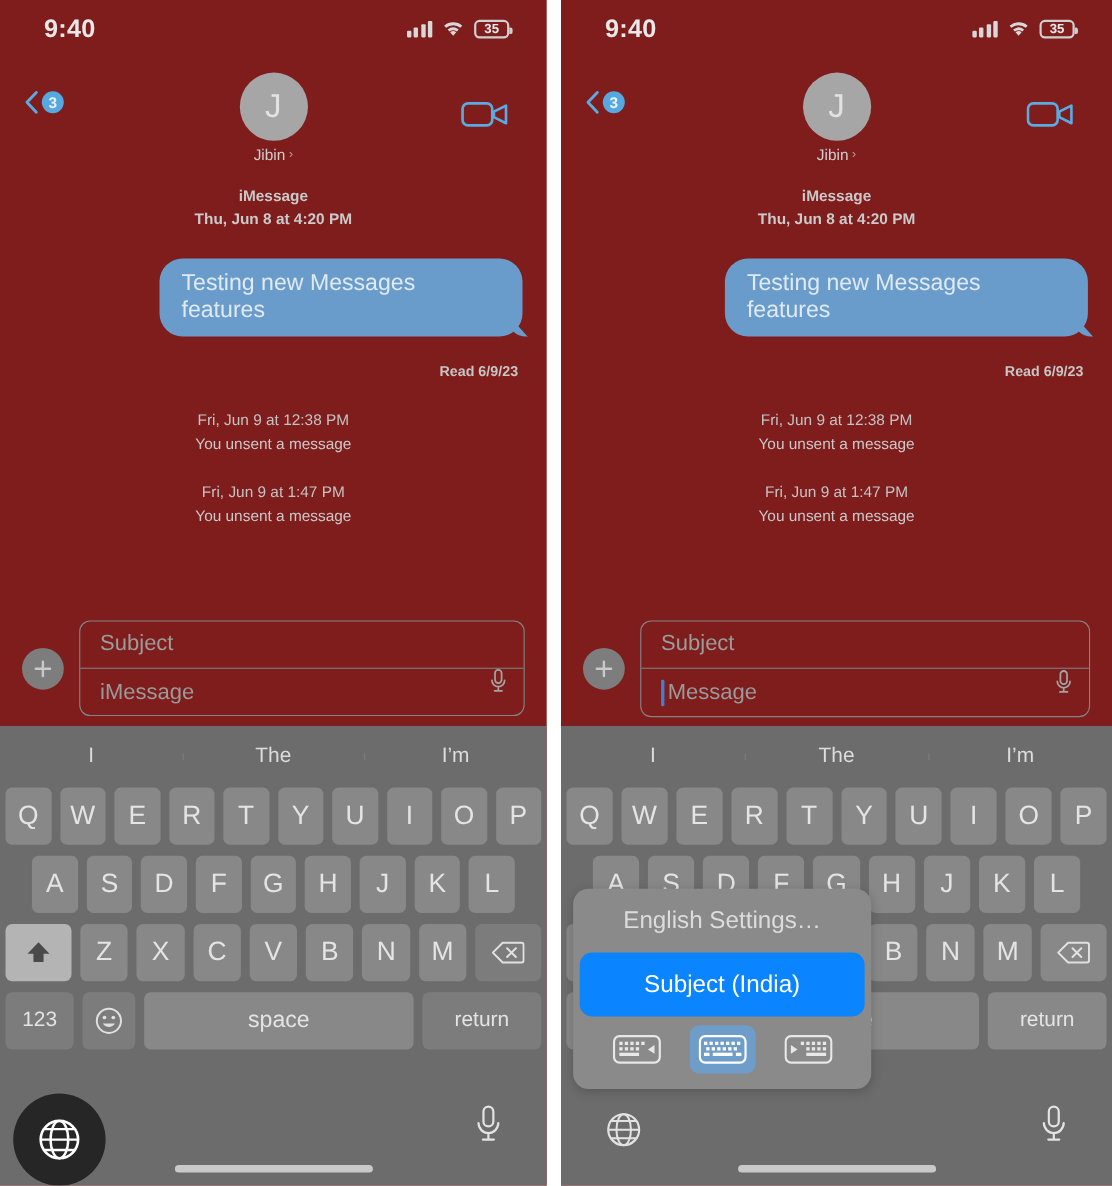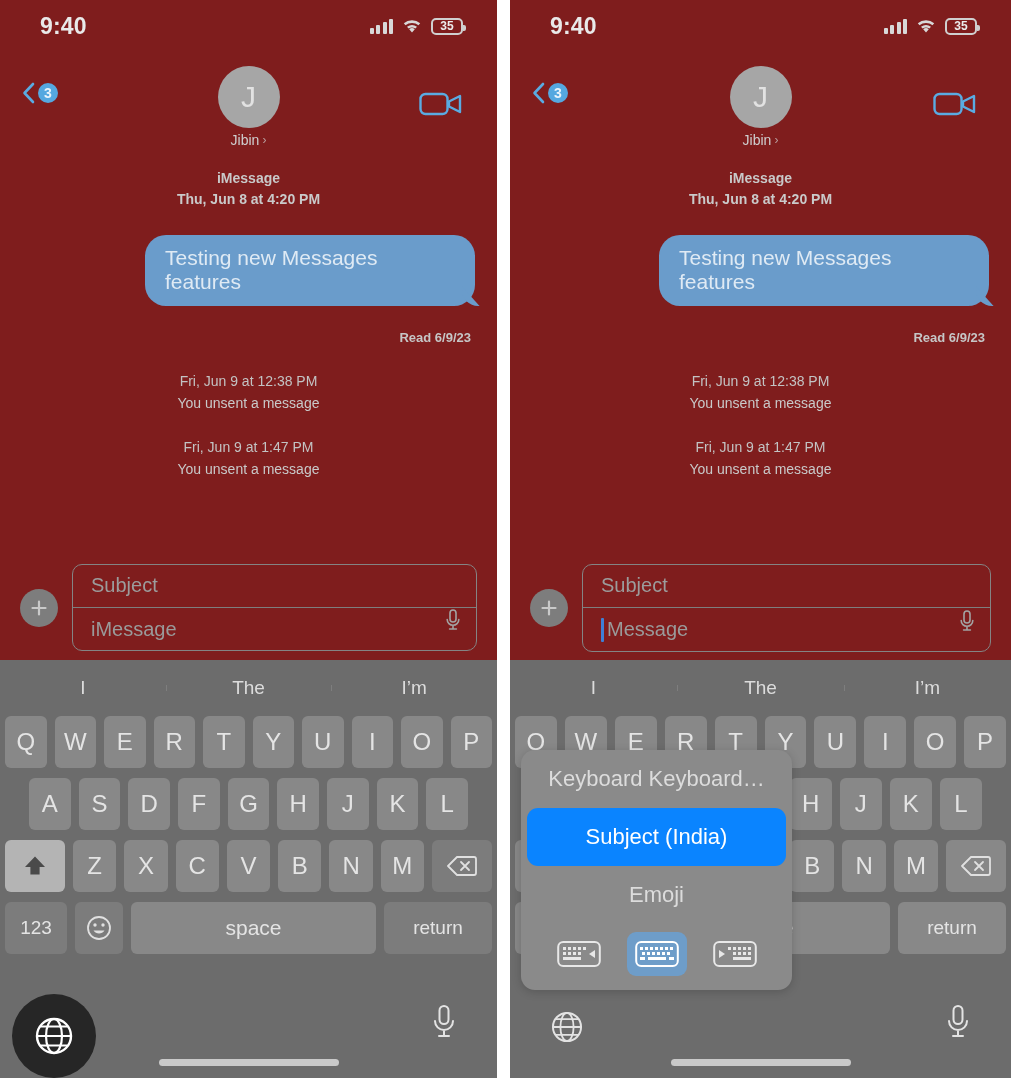--- a/index.html
+++ b/index.html
@@ -584,23 +584,22 @@
               <circle cx="9" cy="10" r="1.7" fill="#e0e0e0"></circle>
                 <circle cx="17" cy="10" r="1.7" fill="#e0e0e0"></circle>
               <path d="M7.5 15.5a6.5 6.5 0 0 0 11 0Z" fill="#e0e0e0"></path>
             </svg>
           </div>
           <div class="key space">space</div>
           <div class="key ret">return</div>
         </div>
 
         <div class="kbd-popup">
-          <div class="popup-item">Keyboard Keyboard…</div>
+          <div class="popup-item">English Settings…</div>
           <div class="popup-item selected">Subject (India)</div>
-          <div class="popup-item">Emoji</div>
           <div class="popup-layouts">
             <div class="layout-btn">
               <svg width="44" height="30" viewBox="0 0 44 30">
                 <rect x="1.2" y="3" width="41.6" height="24" rx="5" fill="none" stroke="#e8e8e8" stroke-width="2"></rect>
                 <g fill="#e8e8e8">
                   <rect x="6" y="8" width="3" height="3"></rect>
                     <rect x="11" y="8" width="3" height="3"></rect>
                     <rect x="16" y="8" width="3" height="3"></rect>
                     <rect x="21" y="8" width="3" height="3"></rect>
                     <rect x="26" y="8" width="3" height="3"></rect>

